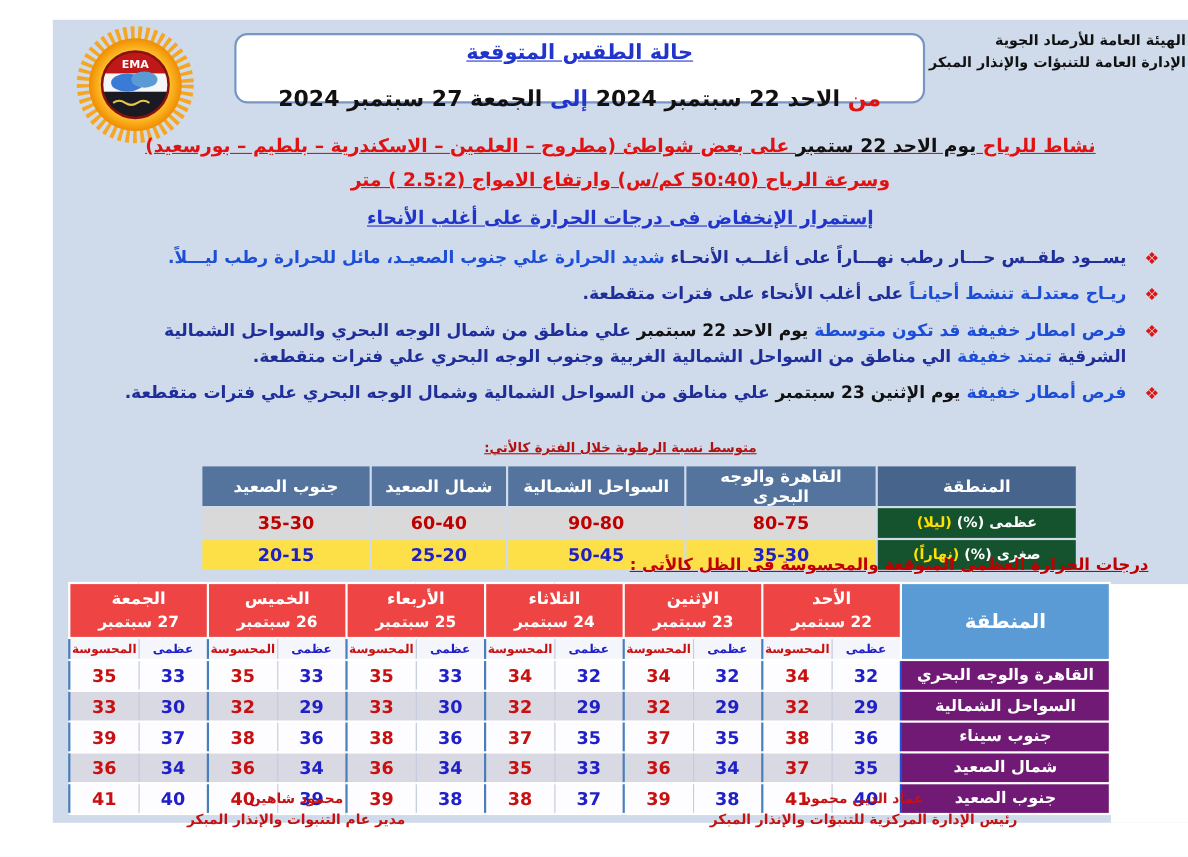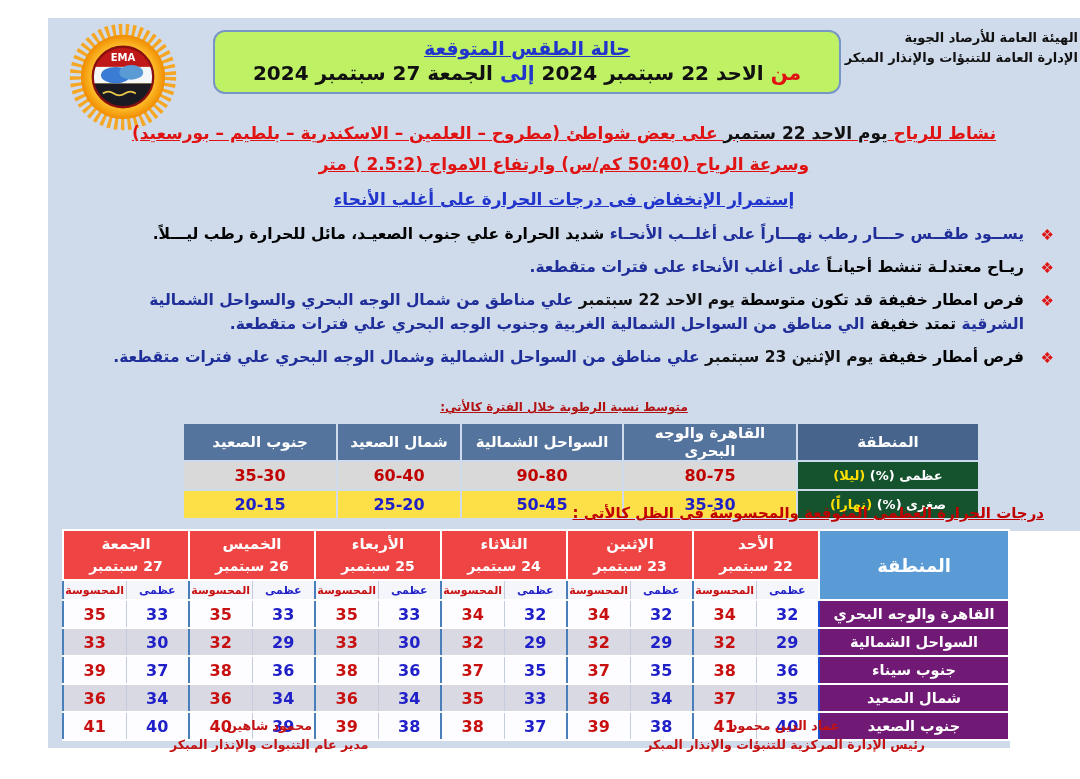--- a/index.html
+++ b/index.html
@@ -14,40 +14,40 @@
   .white-patch { position:absolute; right:0; top:513px; width:70px; height:217px; background:#ffffff; }
 
   
   .logo { position:absolute; left:14px; top:4px; width:122px; height:110px; }
   .org {
     position:absolute; right:2px; top:10px; width:242px; 
     font-size:13px; color:#111; line-height:1.5;
   }
   .titlebox {
     position:absolute; left:165px; top:12px; width:628px; height:64px;
-    background:#bef264; border:2px solid #7795c5; border-radius:12px;
+    background:#ffffff; border:2px solid #7795c5; border-radius:12px;
     text-align:center; box-sizing:border-box; padding-top:5px;
   }
   .titlebox .t1 { color:#2135cd; font-size:19px; text-decoration:underline; }
-  .titlebox .t2 { color:#111; font-size:20px; margin-top:2px; }
+  .titlebox .t2 { color:#111; font-size:20px; margin-top:18px; }
   .w-from { color:#e01212; } .w-to { color:#2135cd; }
 
   
   .alerts { position:absolute; top:100px; left:10px; right:10px; text-align:center;
     font-size:17px; color:#e01212; line-height:31px; }
   .alert-line { text-decoration:underline; }
   .alerts .blk { color:#111; }
   .headline { position:absolute; top:171px; left:10px; right:10px; text-align:center;
     font-size:17px; color:#2135cd; text-decoration:underline; }
 
   
   .bullets { position:absolute; top:204px; right:24px; left:34px; font-size:15.5px; line-height:1.6; }
   .bullet { position:relative; padding-right:32px; margin-bottom:8px; }
   .bullet .mark { position:absolute; right:2px; top:1px; color:#e01212; font-size:15px; }
-  .c-red { color:#000000; } .c-navy { color:#1f2e99; } .c-black { color:#111;margin-top:16px; }
+  .c-red { color:#1d4ed8; } .c-navy { color:#1f2e99; } .c-black { color:#111;margin-top:16px; }
 
   
   .humid-title { position:absolute; top:382px; left:0; right:0; text-align:center;
     font-size:12px; color:#b31212;text-decoration:underline; }
   table { border-collapse:separate; }
   .humid-table { position:absolute; top:404px; left:134px; border-spacing:2px; }
   .humid-table th {
     background:#54749e; color:#fff; font-size:15px; font-weight:bold; height:25px; padding:0 6px;
   }
   .humid-table th.corner { background:#46648c; }

